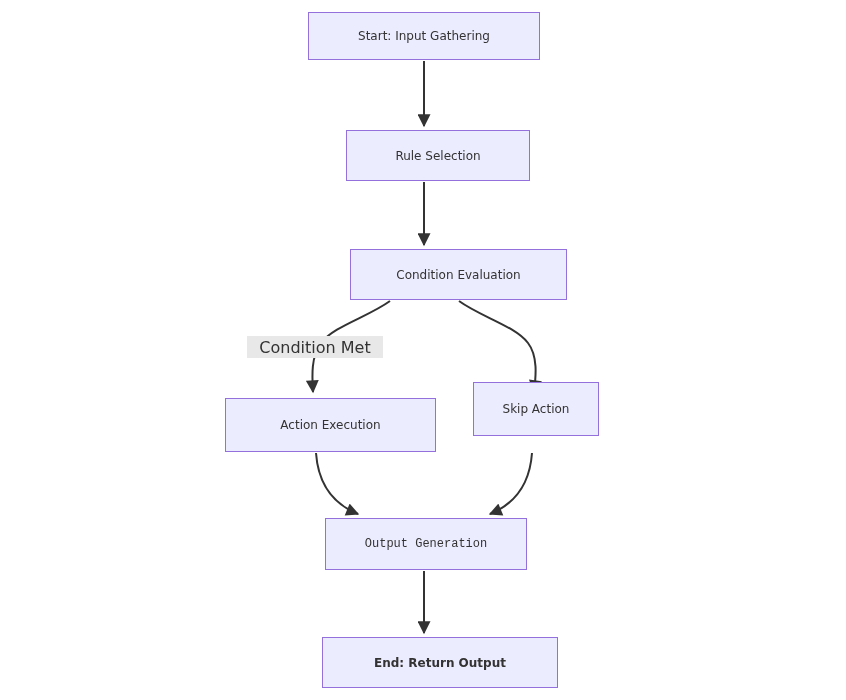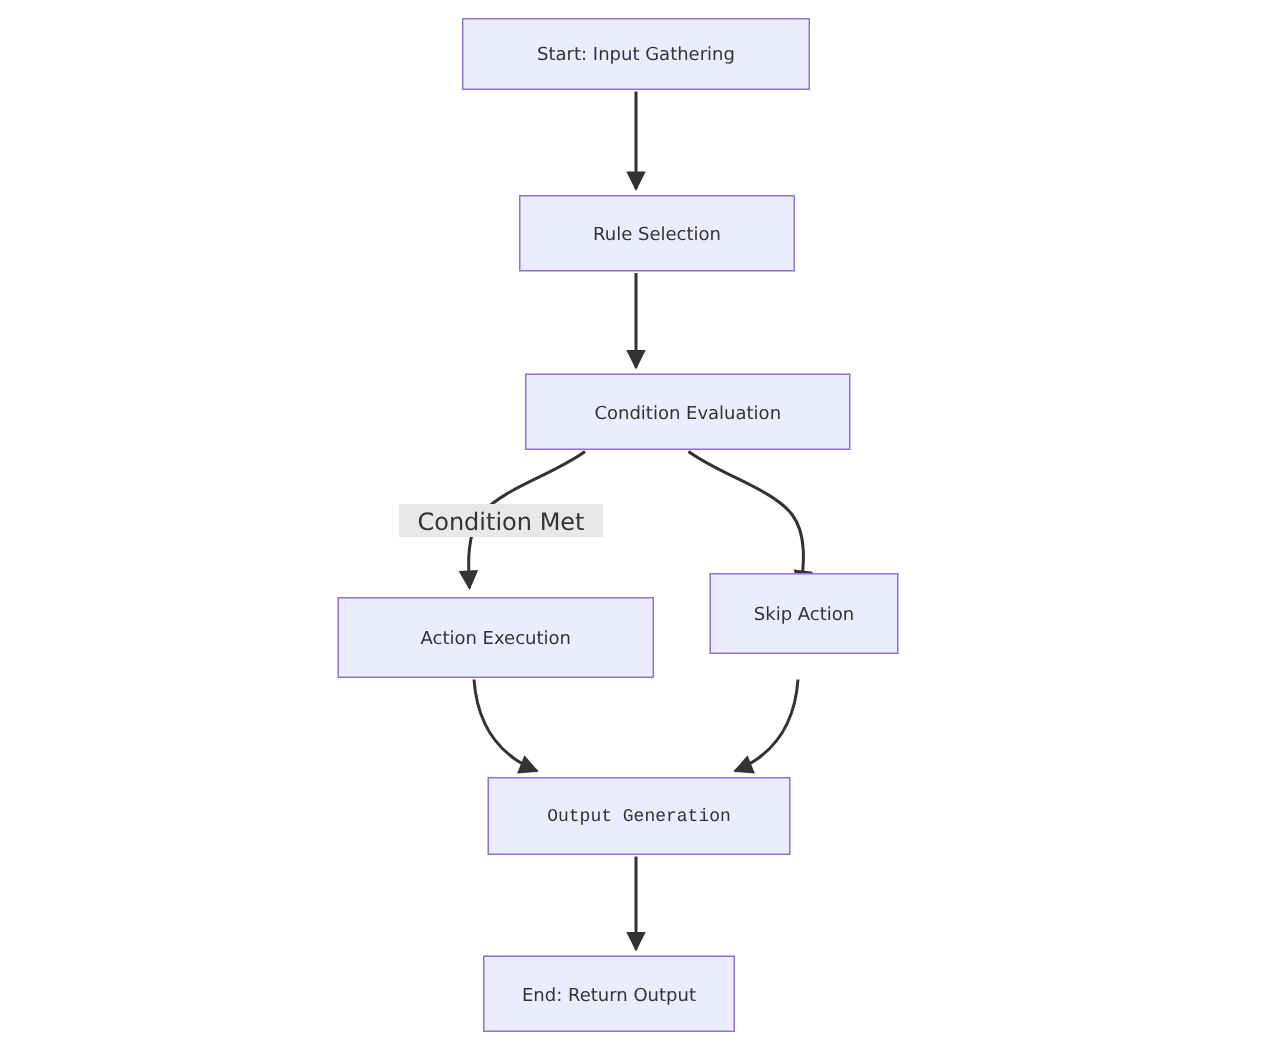--- a/index.html
+++ b/index.html
@@ -52,30 +52,29 @@
   .edge-label{
     position:absolute;
     box-sizing:border-box;
     background:var(--edge-label-bg);
     color:var(--text);
     font-size:16px;
     display:flex;
     align-items:center;
     justify-content:center;
     white-space:nowrap;
-    margin-left:19px;
   }
   
   .n-start  {left:308px;top:12px; width:232px;height:48px;}
   .n-rule   {left:346px;top:130px;width:184px;height:51px;}
   .n-cond   {left:316px;top:249px;width:217px;height:51px;margin-left:34px;}
   .n-action {left:225px;top:398px;width:211px;height:54px;}
   .n-skip   {left:473px;top:382px;width:126px;height:54px;}
   .n-output {left:325px;top:518px;width:202px;height:52px;font-family:Liberation Mono, monospace;}
-  .n-end    {left:322px;top:637px;width:168px;height:51px;}
+  .n-end    {left:322px;top:637px;width:236px;height:51px;font-weight:bold;}
   .l-met    {left:247px;top:336px;width:136px;height:22px;}
   .l-notmet {left:448px;top:336px;width:174px;height:22px;}
 </style>
 </head>
 <body>
 
 <div class="canvas">
 
   <svg class="edges" width="846" height="700" viewBox="0 0 846 700" xmlns="http://www.w3.org/2000/svg">
     <defs>

